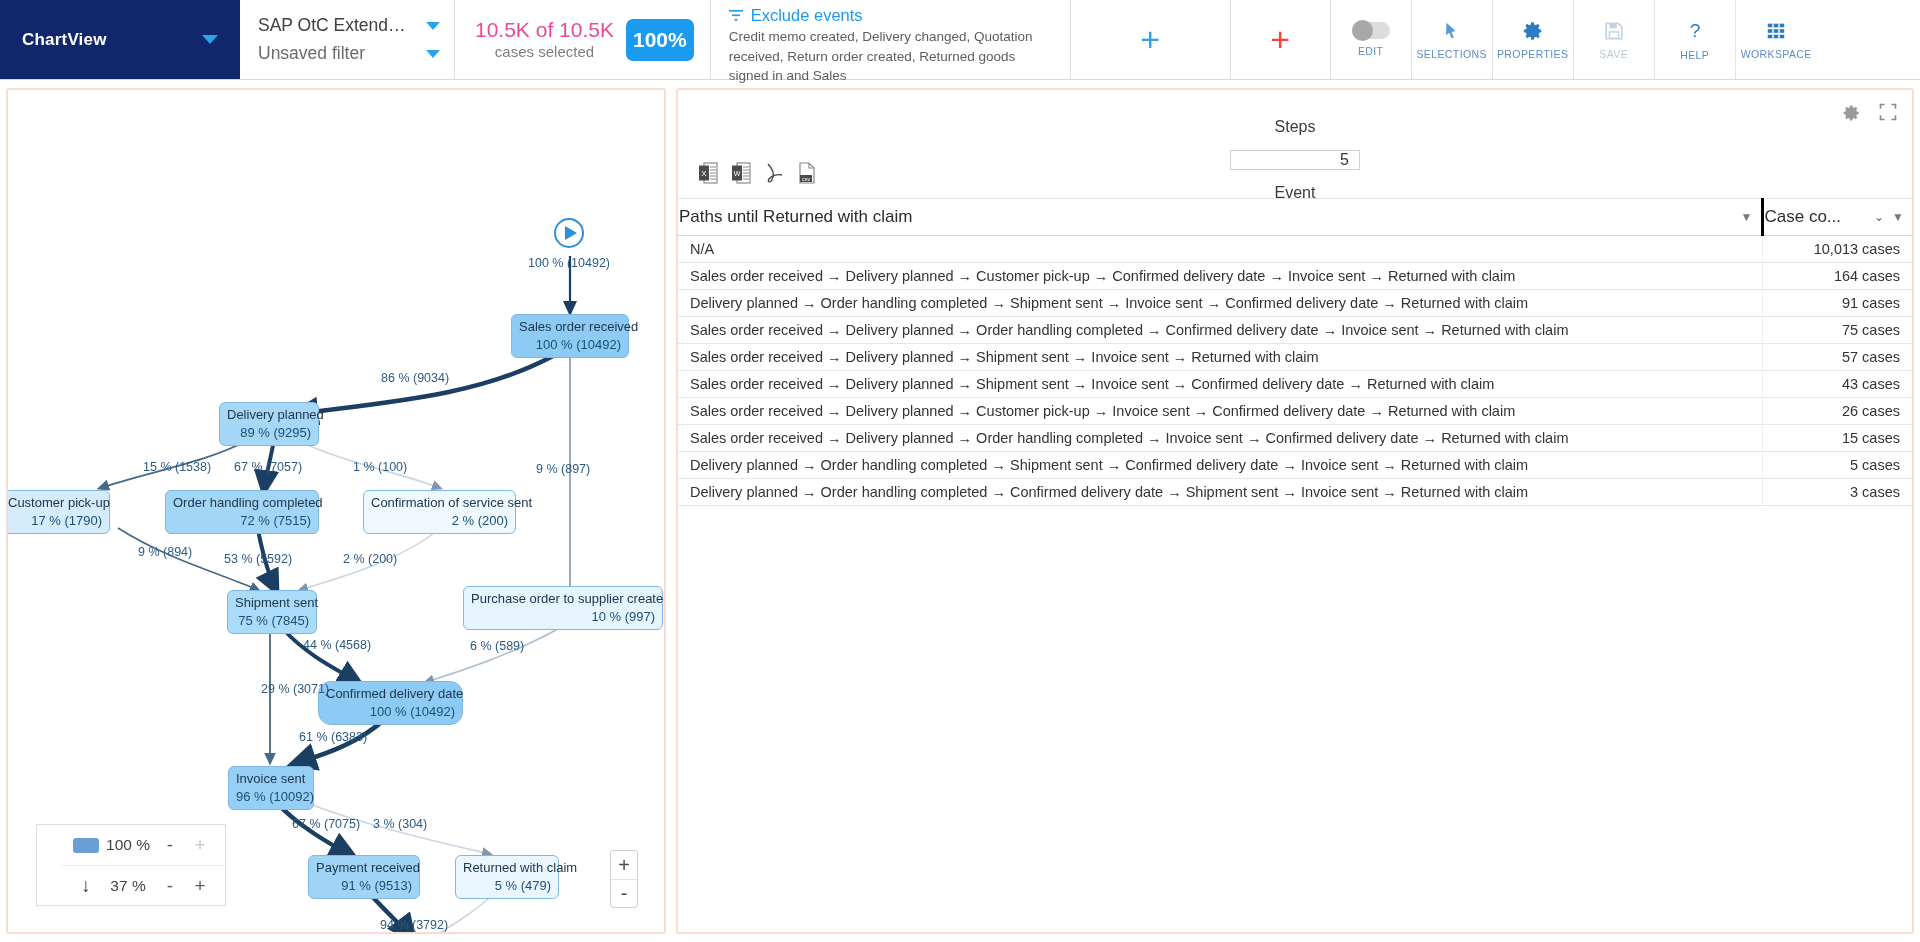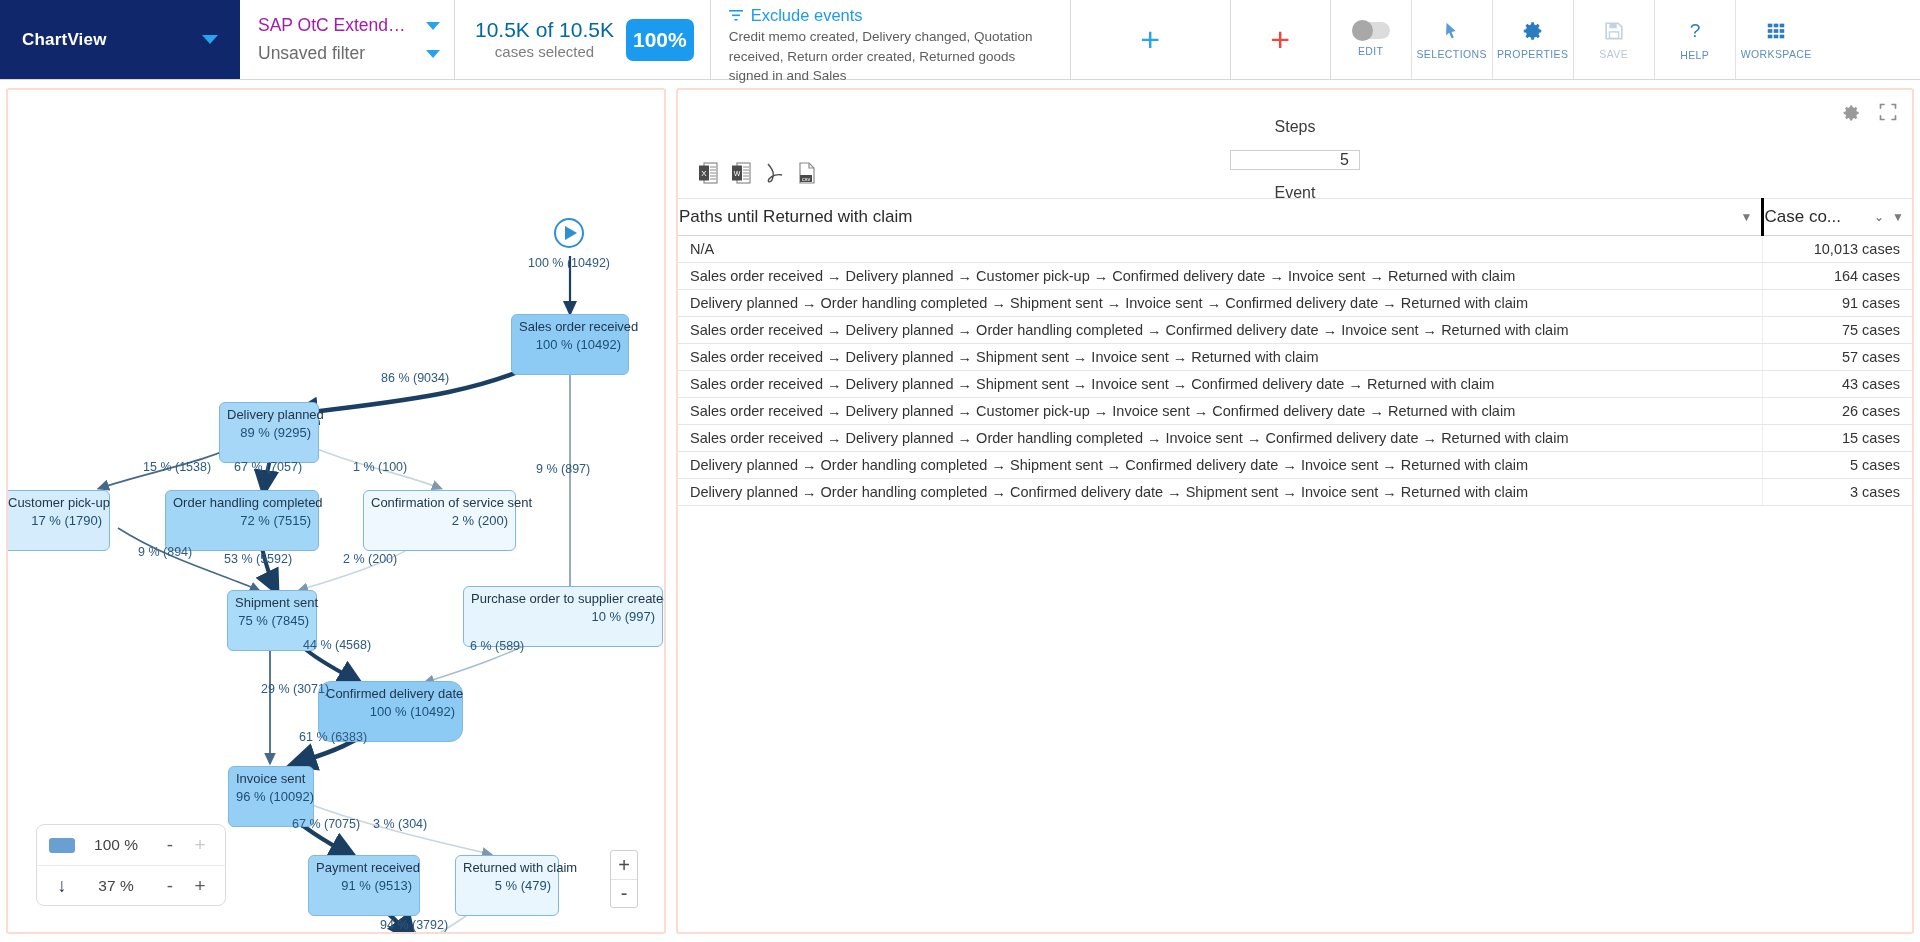--- a/index.html
+++ b/index.html
@@ -30,35 +30,35 @@
     border-right: 8px solid transparent; border-top: 9px solid #29a3ec;
   }
 
   .selgroup {
     width: 215px; display: flex; flex-direction: column; justify-content: center;
     padding: 0 14px 0 18px; gap: 7px;
     border-right: 1px solid #dcdcdc;
   }
   .selrow { display: flex; align-items: center; justify-content: space-between; }
   .seltext {
-    font-size: 17.5px; color: #a21caf; white-space: nowrap;
+    font-size: 17.5px; color: #404040; white-space: nowrap;
     overflow: hidden; text-overflow: ellipsis; max-width: 160px;
   }
   .seltext.muted { color: #6b6b6b; }
   .caret-sm {
     width: 0; height: 0; border-left: 7px solid transparent;
     border-right: 7px solid transparent; border-top: 8px solid #29a3ec;
   }
 
   .casesbox {
     display: flex; align-items: center; gap: 12px;
     padding: 0 16px 0 20px; border-right: 1px solid #dcdcdc;
   }
   .casestext { text-align: center; }
-  .cases-main { font-size: 21px; color: #0369a1; font-weight: normal; line-height: 1.25; white-space: nowrap;}
+  .cases-main { font-size: 21px; color: #ec4899; font-weight: normal; line-height: 1.25; white-space: nowrap;}
   .cases-sub { font-size: 15px; color: #7d7d7d; line-height: 1.25; }
   .pct-badge {
     background: #1b9bf0; color: #fff; font-size: 21px; font-weight: bold;
     border-radius: 7px; padding: 9px 7px; min-width: 56px; text-align: center;
   }
 
   .exclbox { padding: 6px 16px 0 18px; border-right: 1px solid #dcdcdc; width: 360px; }
   .excl-head { display: flex; align-items: center; gap: 7px; }
   .excl-title { color: #1b9bf0; font-size: 16.5px; }
   .excl-list { color: #5d5d5d; font-size: 13.5px; line-height: 1.45; margin-top: 2px; }
@@ -91,21 +91,21 @@
   }
   .right-panel {
     position: absolute; left: 676px; top: 88px; width: 1238px; height: 846px;
     background: #fff; border: 2px solid #fbdcd2; border-radius: 3px;
   }
 
   
   .graph { position: absolute; inset: 0; overflow: hidden; }
   .gnode {
     position: absolute; border-radius: 6px; border: 1px solid #7fb8e0;
-    font-size: 13px; color: #1f3b55; padding: 3px 7px 21px 7px;
+    font-size: 13px; color: #1f3b55; padding: 3px 7px 4px 7px;
     line-height: 1.35; white-space: nowrap;
   }
   .gnode .l1 { color: #20374d; }
   .gnode .l2 { text-align: right; color: #1d4f74; }
   .gnode.f100 { background: #8ecbf4; }
   .gnode.f96 { background: #96cff5; }
   .gnode.f91 { background: #9fd4f6; }
   .gnode.f89 { background: #a6d7f7; }
   .gnode.f75 { background: #aadbf8; }
   .gnode.f72 { background: #a2d6f6; }
@@ -120,21 +120,21 @@
     position: absolute; width: 30px; height: 30px; border-radius: 50%;
     border: 2px solid #2f8fd4; display: flex; align-items: center; justify-content: center;
   }
   .start-circle .tri {
     width: 0; height: 0; border-top: 7px solid transparent;
     border-bottom: 7px solid transparent; border-left: 12px solid #2f8fd4; margin-left: 3px;
   }
 
   .zoomlegend {
     position: absolute; left: 28px; bottom: 26px; width: 190px;
-    border: 1px solid #dcdcdc; border-radius: 8px; background: #fff;
+    border: 1px solid #dcdcdc; border-radius: 0; background: #fff; padding-left: 24px;
   }
   .zoomrow { display: flex; align-items: center; height: 40px; padding: 0 12px; gap: 4px; }
   .zoomrow + .zoomrow { border-top: 1px solid #ececec; }
   .zl-swatch { width: 26px; height: 15px; border-radius: 3px; background: #6a9fd4; }
   .zl-arrow { width: 26px; text-align: center; font-size: 19px; color: #23395b; }
   .zl-val { flex: 1; text-align: center; font-size: 15.5px; color: #444; }
   .zl-btn { width: 26px; text-align: center; font-size: 19px; color: #5c5c5c; }
   .zl-btn.dim { color: #c9c9c9; }
 
   .zoomctl {

